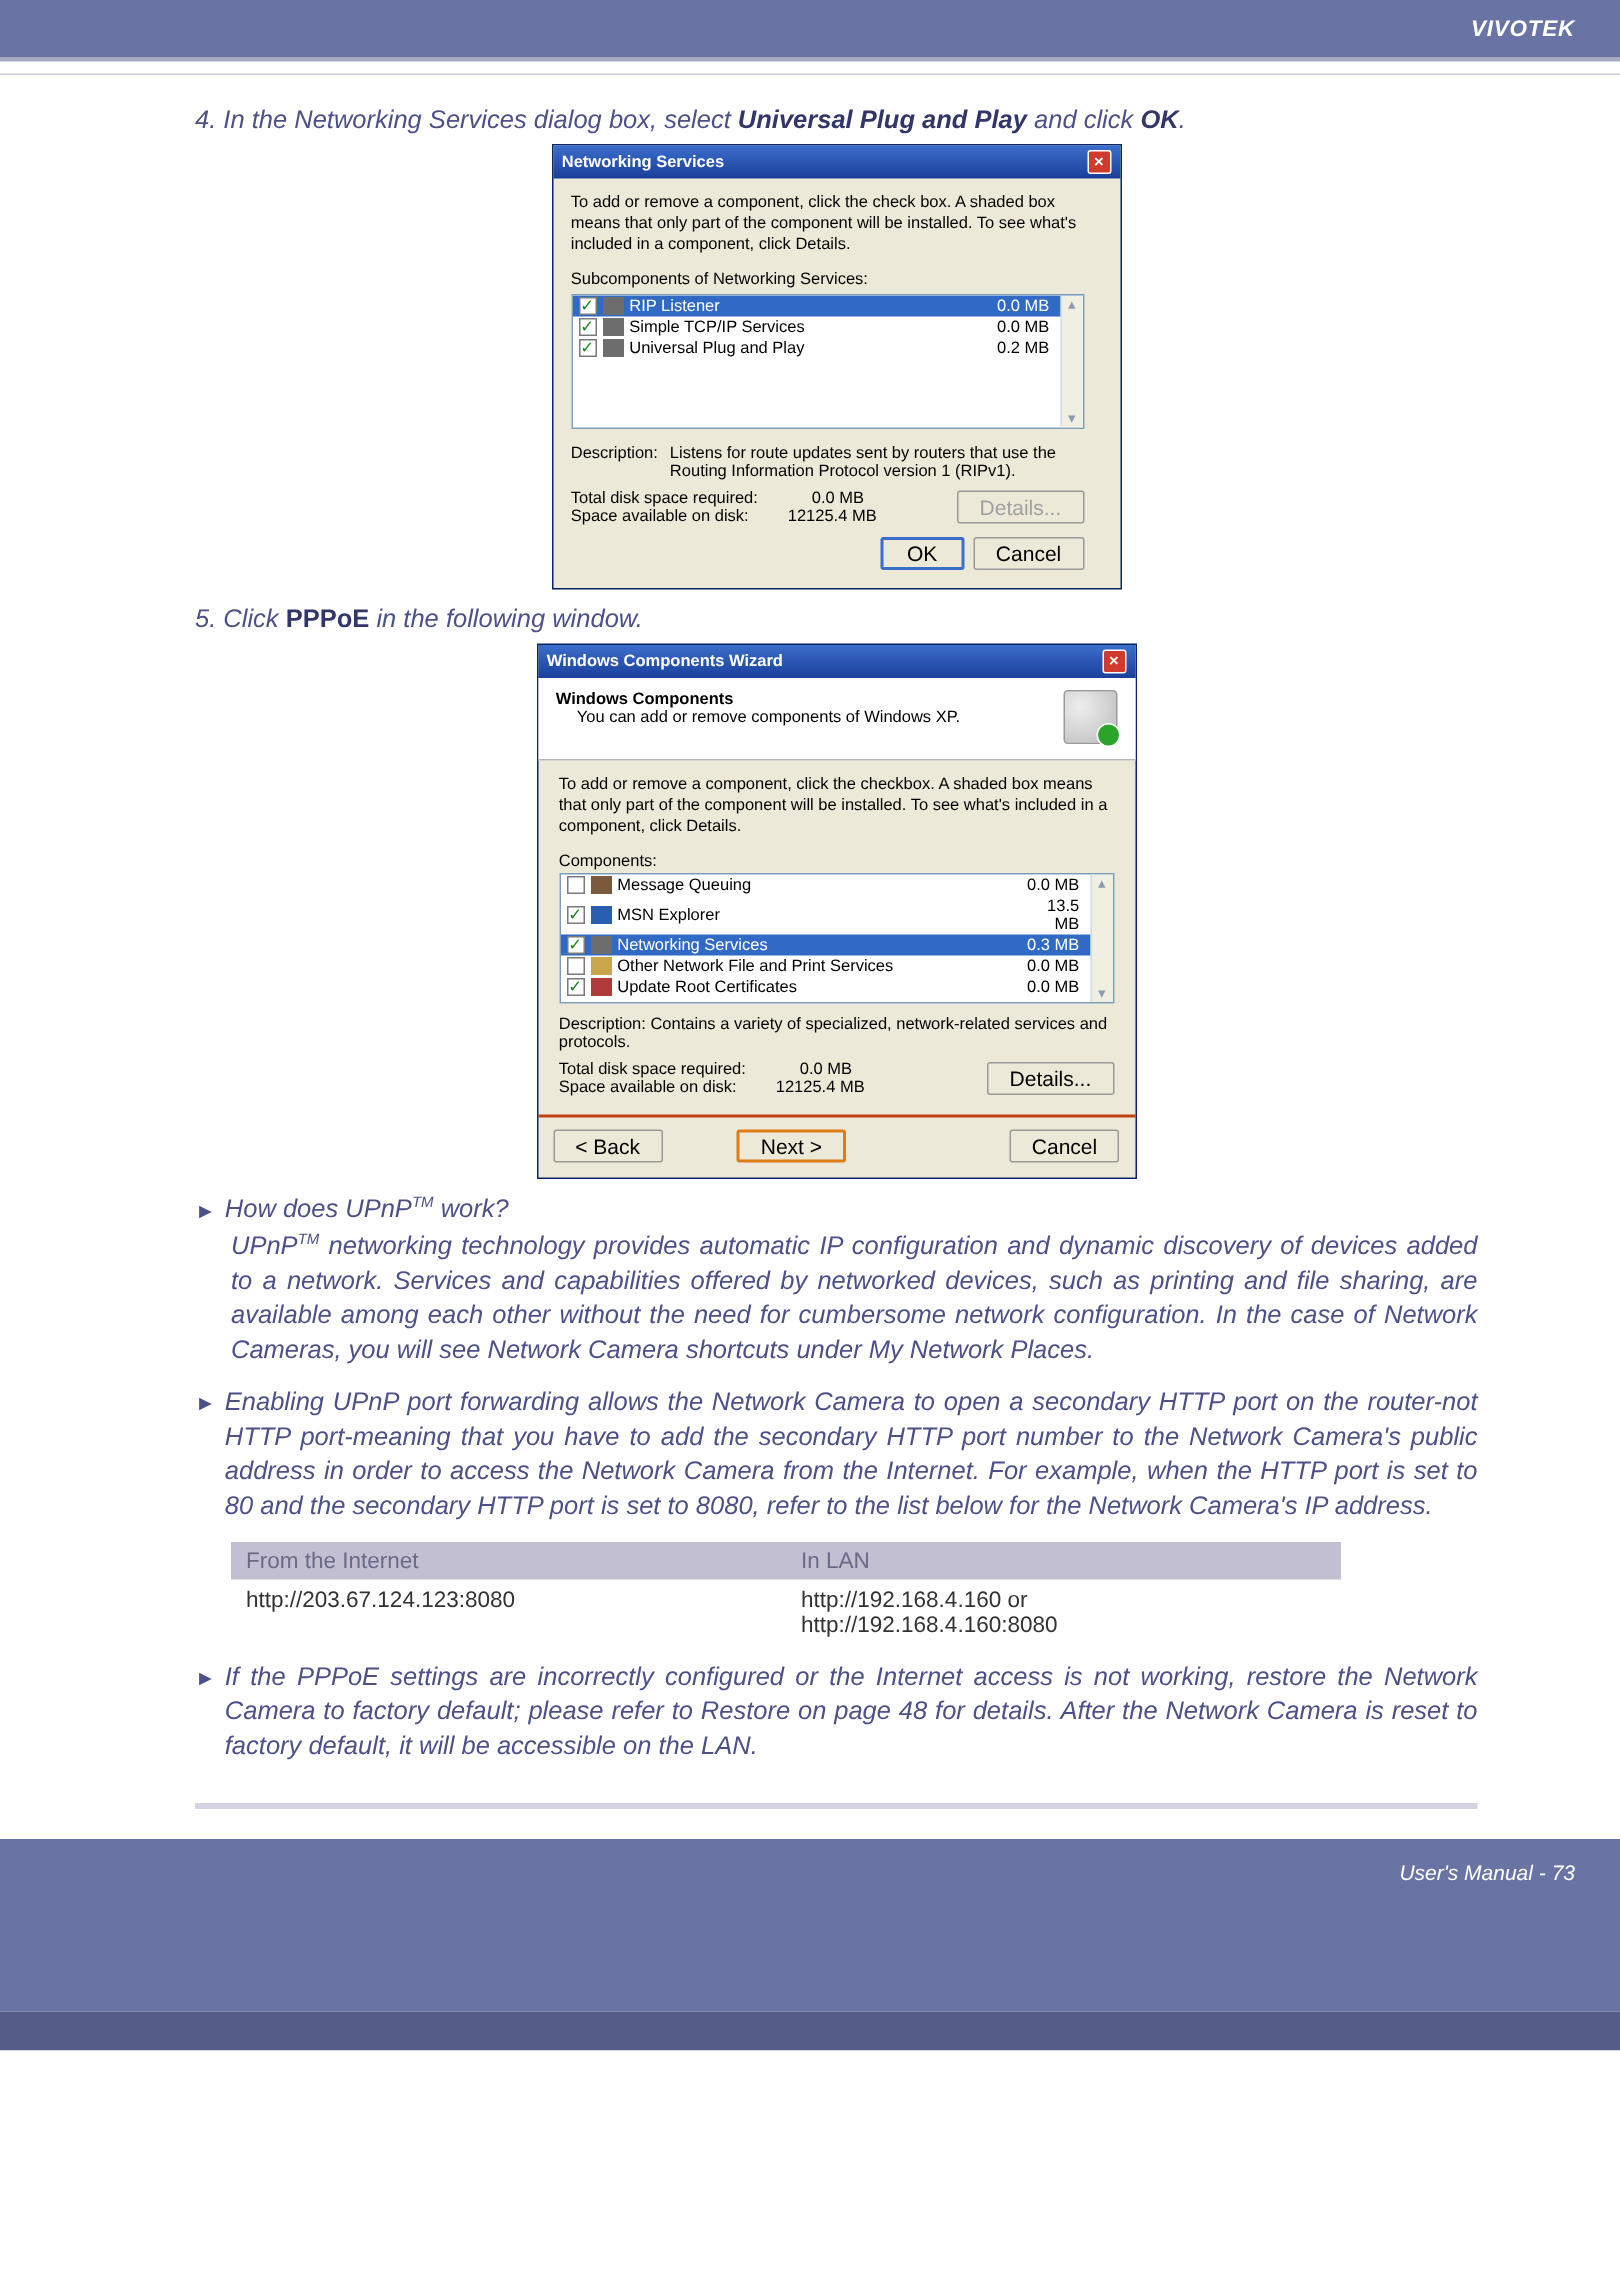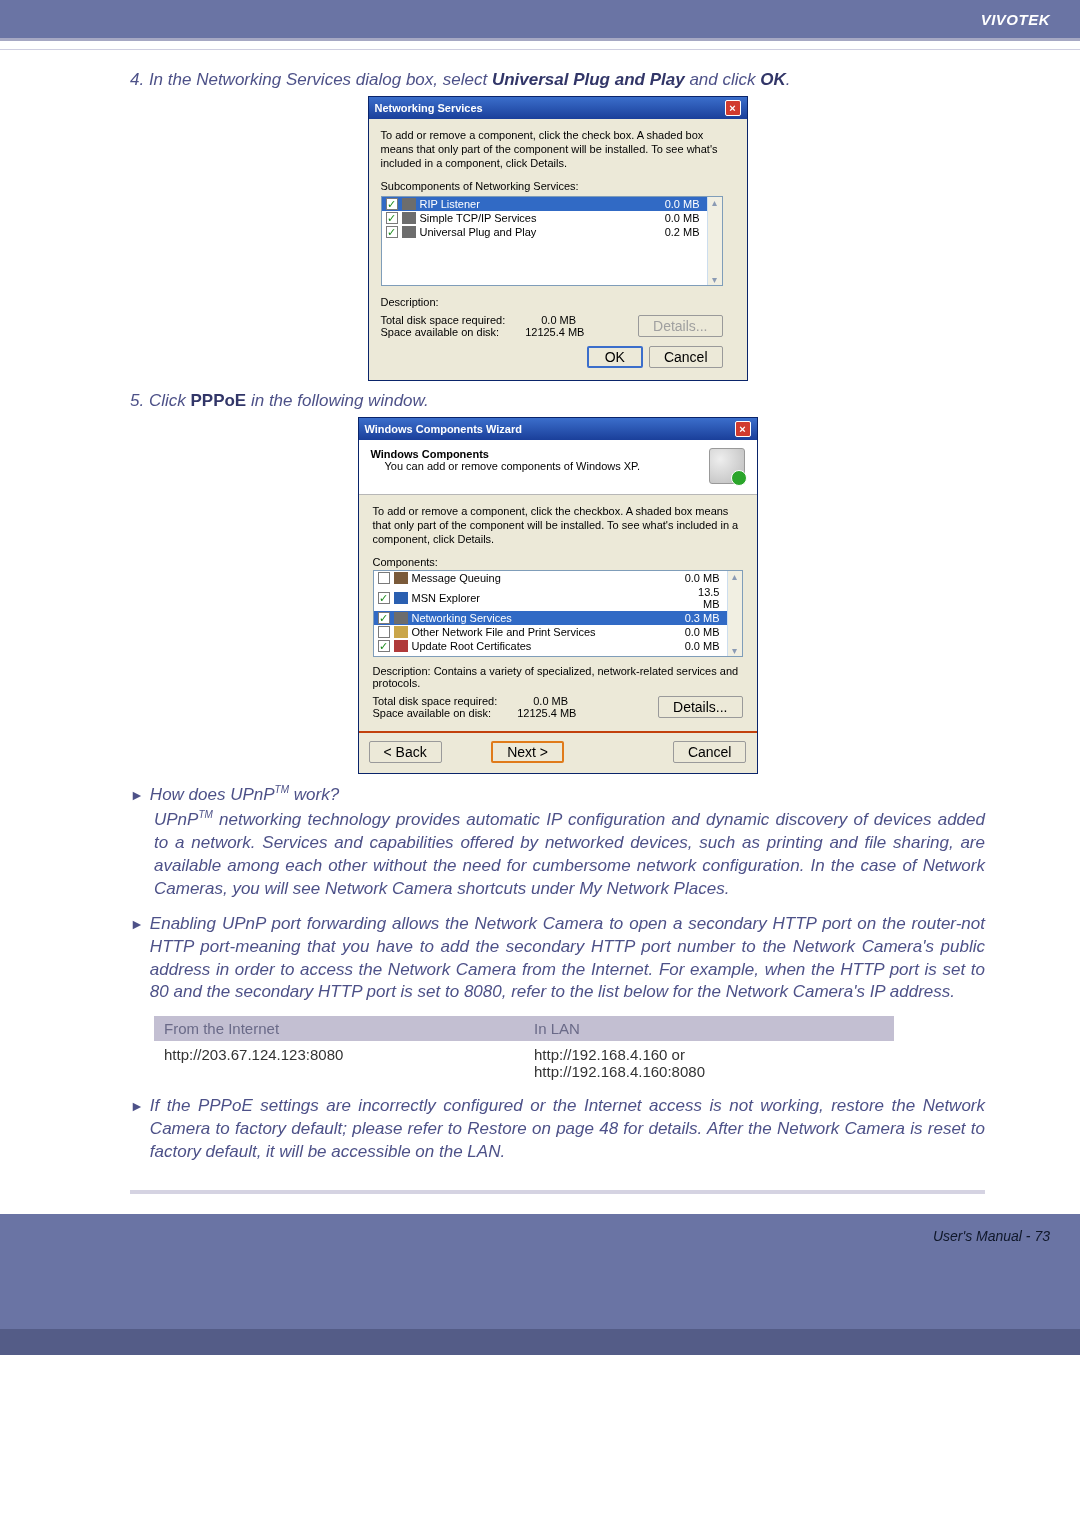--- a/index.html
+++ b/index.html
@@ -183,21 +183,21 @@
   table.addr td {
     padding: 5px 10px; color: #333; vertical-align: top;
   }
 
   .bottom-sep { height: 4px; background: #d5d3e2; margin-top: 26px; }
   .footer-band {
     background: #6a74a4; height: 115px;
     display: flex; justify-content: flex-end; align-items: flex-start;
     padding: 14px 30px 0 0;
   }
-  .footer-text { color: #0f172a; font-style: italic; font-size: 14px; }
+  .footer-text { color: #ffffff; font-style: italic; font-size: 14px; }
   .footer-accent { height: 26px; background: #545c87; }
 </style>
 </head>
 <body>
 
 <div class="top-banner">
   <span class="brand">VIVOTEK</span>
 </div>
 <div class="accent-line"></div>
 <div class="thin-sep"></div>
@@ -235,20 +235,21 @@
           <span class="lbl">Universal Plug and Play</span>
           <span class="sz">0.2 MB</span>
         </div>
         <div class="scroll">
             <span>▴</span>
             <span>▾</span>
           </div>
       </div>
       <div class="desc-row">
         <span class="desc-lbl">Description:</span>
+        <span>Listens for route updates sent by routers that use the Routing Information Protocol version 1 (RIPv1).</span>
       </div>
       <div class="specrow">
         <div>
           <div class="pair">
               <span>Total disk space required:</span>
               <span style="margin-left:28px">0.0 MB</span>
             </div>
           <div class="pair">
               <span>Space available on disk:</span>
               <span style="margin-left:18px">12125.4 MB</span>

